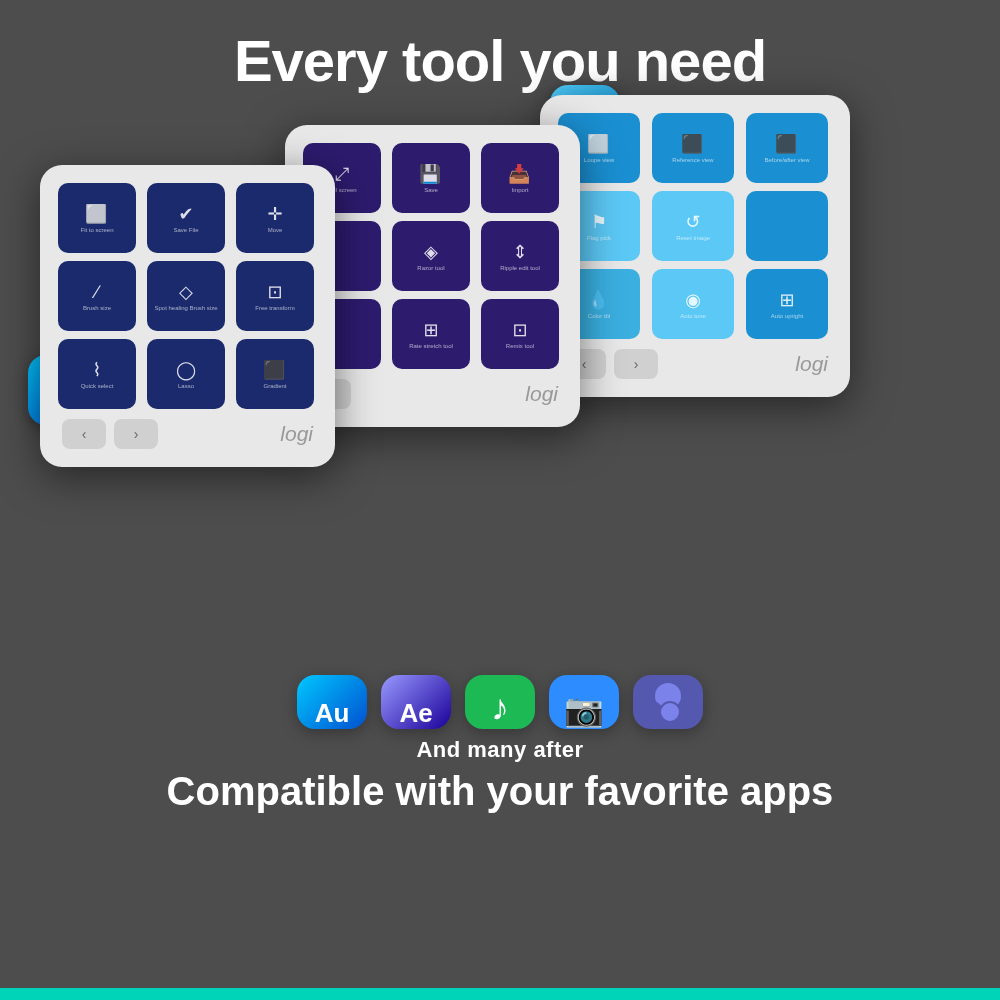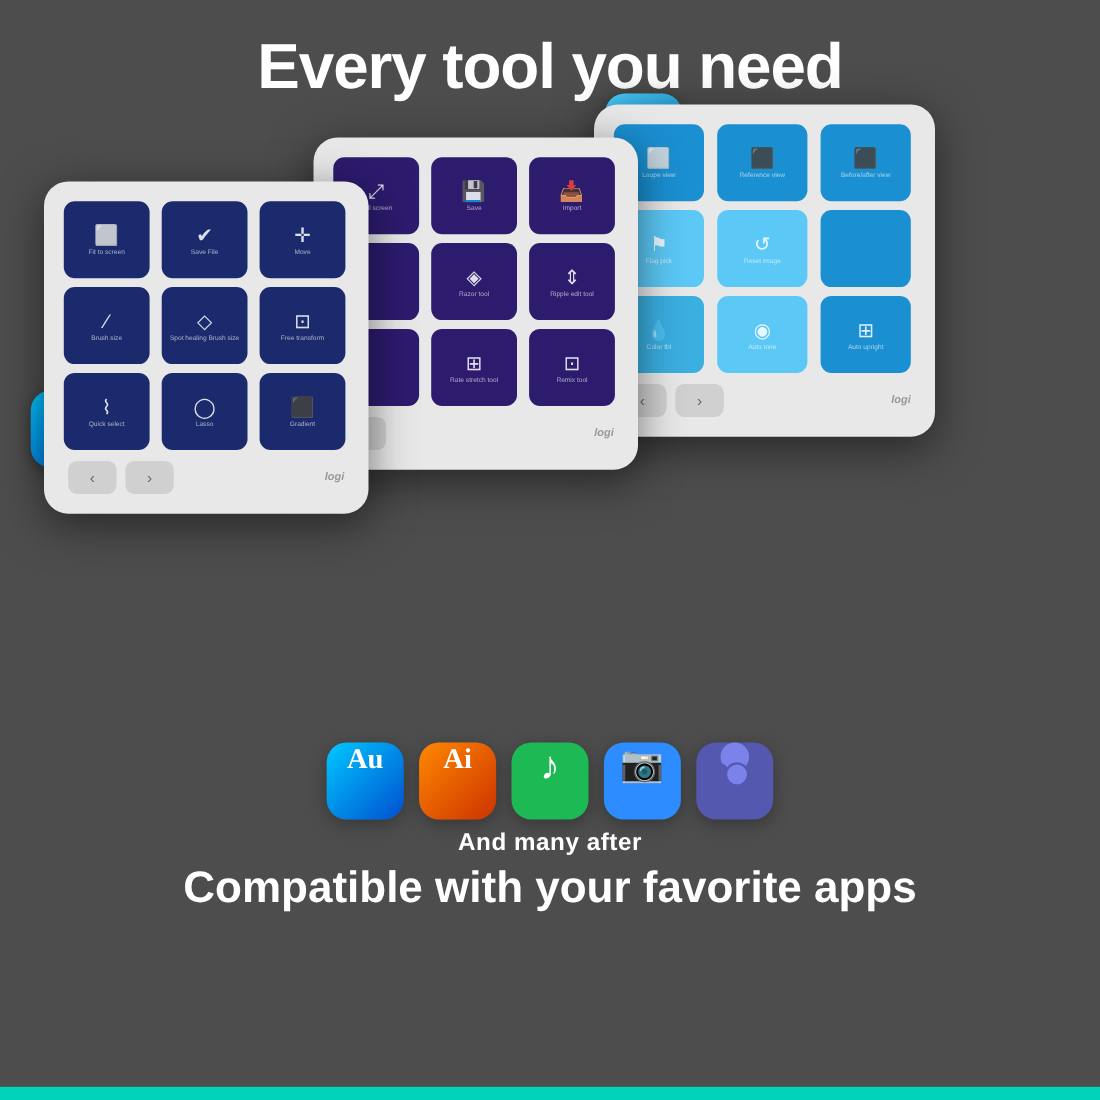--- a/index.html
+++ b/index.html
@@ -106,24 +106,24 @@
       width: 44px;
       height: 30px;
       display: flex;
       align-items: center;
       justify-content: center;
       font-size: 14px;
       color: #666;
     }
 
     .logi-text {
-      font-size: 10px;
+      font-size: 21px;
       color: #999;
       font-style: italic;
-      font-weight: 700;
+      font-weight: 400;
     }
 
     
     .pad-ps {
       left: 40px;
       top: 60px;
       width: 295px;
       z-index: 3;
     }
 
@@ -206,30 +206,29 @@
     .app-icons-row {
       display: flex;
       gap: 14px;
       align-items: center;
       justify-content: center;
       margin-bottom: 8px;
     }
 
     .app-icon {
       width: 70px;
-      height: 70px;
+      height: 54px;
       border-radius: 18px;
       display: flex;
-      align-items: flex-start;
+      align-items: flex-end;
       justify-content: center;
       font-weight: 900;
       font-size: 26px;
       color: white;
       box-shadow: 0 4px 15px rgba(0,0,0,0.3);
-      font-family: Liberation Serif, serif;
     }
 
     .icon-au { background: linear-gradient(135deg, #00c8ff, #0050d0); }
     .icon-ae { background: linear-gradient(135deg, #9999ff, #1a0099); }
     .icon-ai { background: linear-gradient(135deg, #ff8800, #cc3300); }
     .icon-spotify { background: #1db954; }
     .icon-zoom { background: #2d8cff; }
     .icon-teams { background: #5558af; }
 
     .spotify-icon {
@@ -449,24 +448,24 @@
 
   </div>
 
   <div class="apps-section">
     <div class="app-icons-row">
 
       <div class="app-icon icon-au">
         <span>Au</span>
       </div>
 
-
-      <div class="app-icon icon-ai">
-        <span>Ai</span>
-      </div>
+      <div class="app-icon icon-ae">
+        <span>Ae</span>
+      </div>
+
 
       <div class="app-icon icon-spotify">
         <span class="spotify-icon">♪</span>
       </div>
 
       <div class="app-icon icon-zoom">
         <span style="font-size:32px;">📷</span>
       </div>
 
       <div class="app-icon icon-teams">

